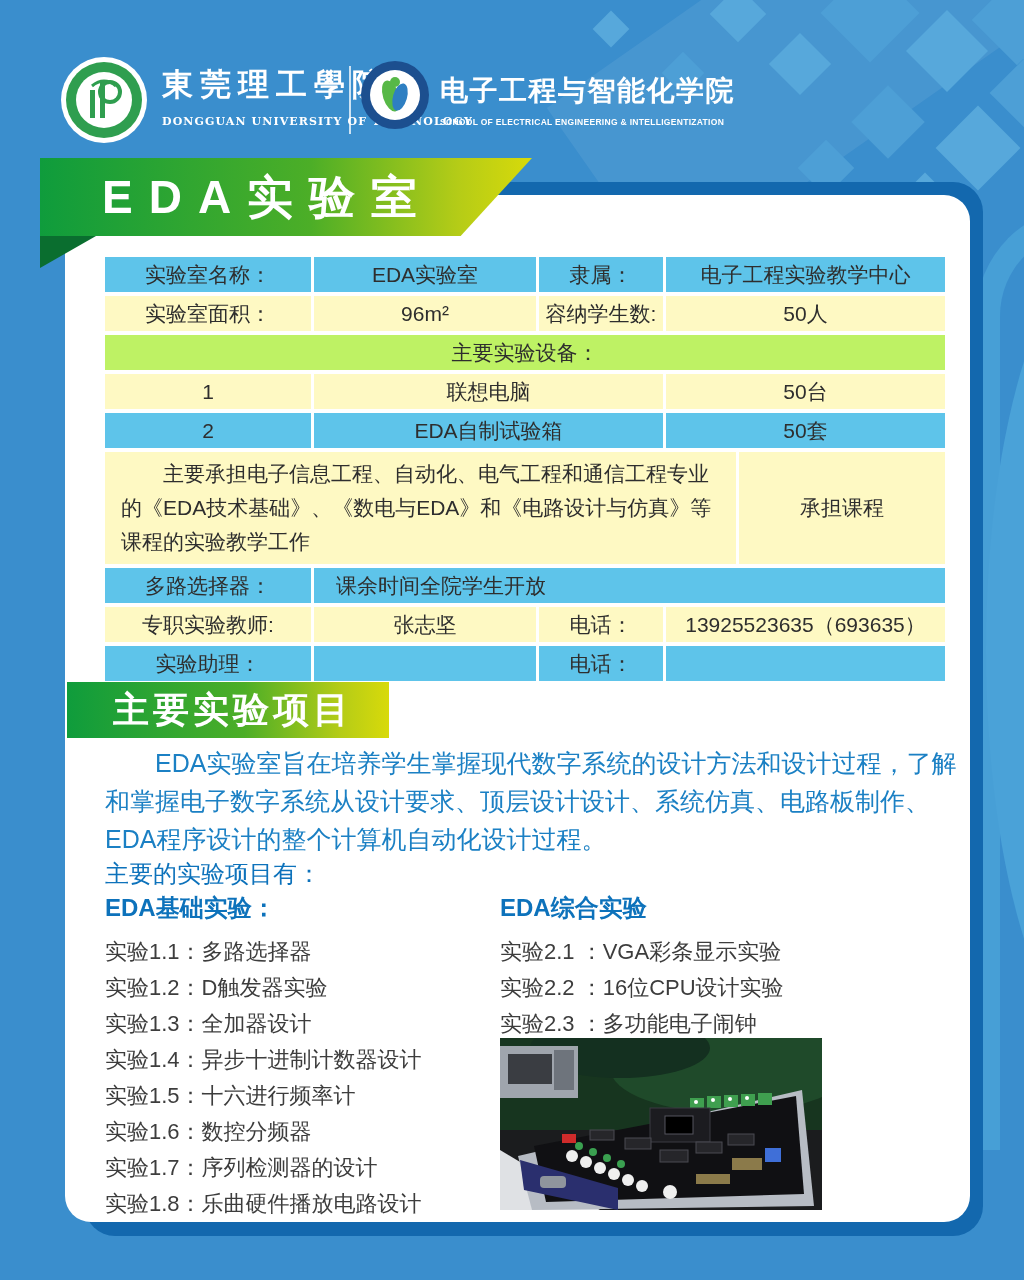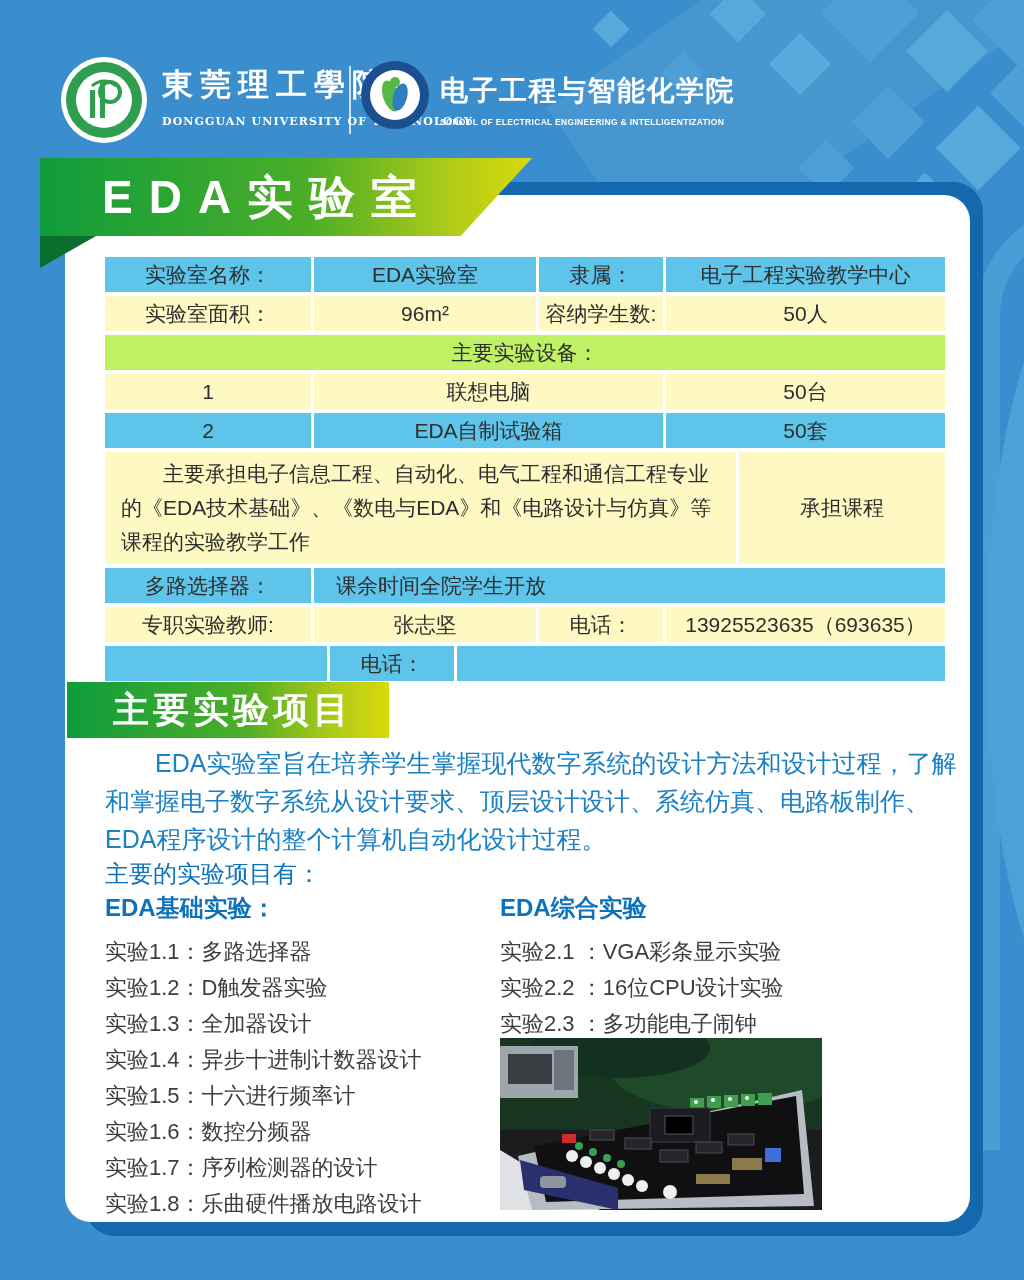--- a/index.html
+++ b/index.html
@@ -173,20 +173,21 @@
       <div class="tcell c1">多路选择器：</div>
       <div class="tcell c234 cell-left">课余时间全院学生开放</div>
     </div>
     <div class="trow row-light">
       <div class="tcell c1">专职实验教师:</div>
       <div class="tcell c2">张志坚</div>
       <div class="tcell c3">电话：</div>
       <div class="tcell c4">13925523635（693635）</div>
     </div>
     <div class="trow row-med">
+      <div class="tcell c1">实验助理：</div>
       <div class="tcell c2"></div>
       <div class="tcell c3">电话：</div>
       <div class="tcell c4"></div>
     </div>
   </div>
 
   <div class="banner-sub">
     <span>主要实验项目</span>
   </div>
 

